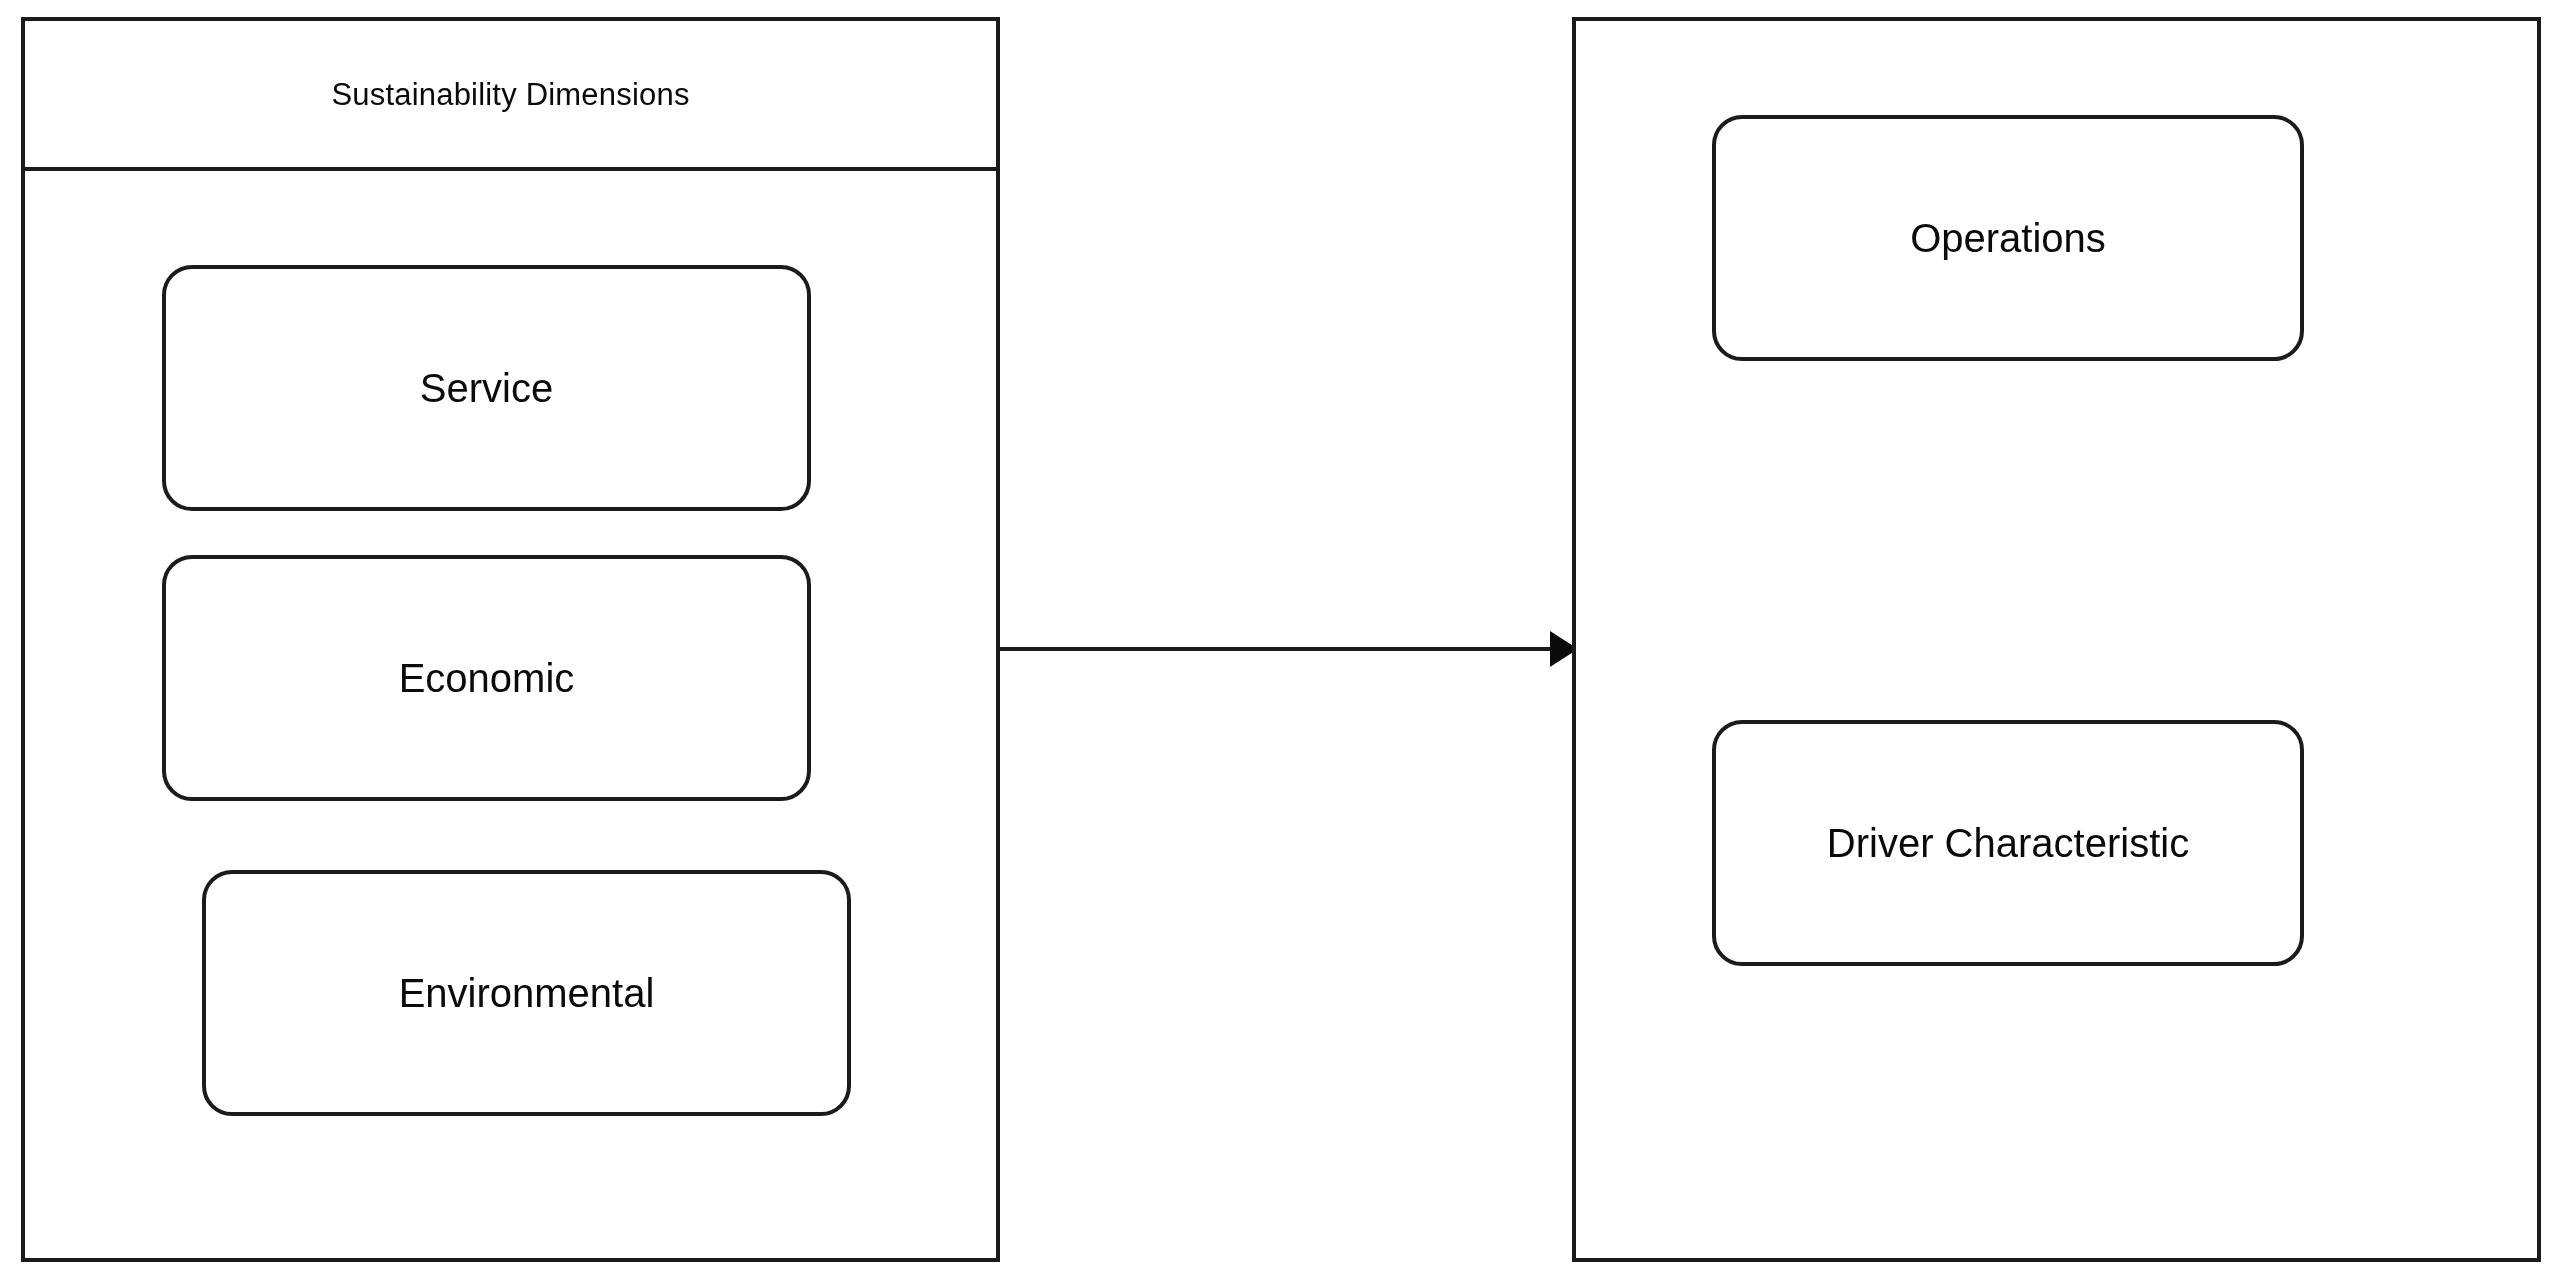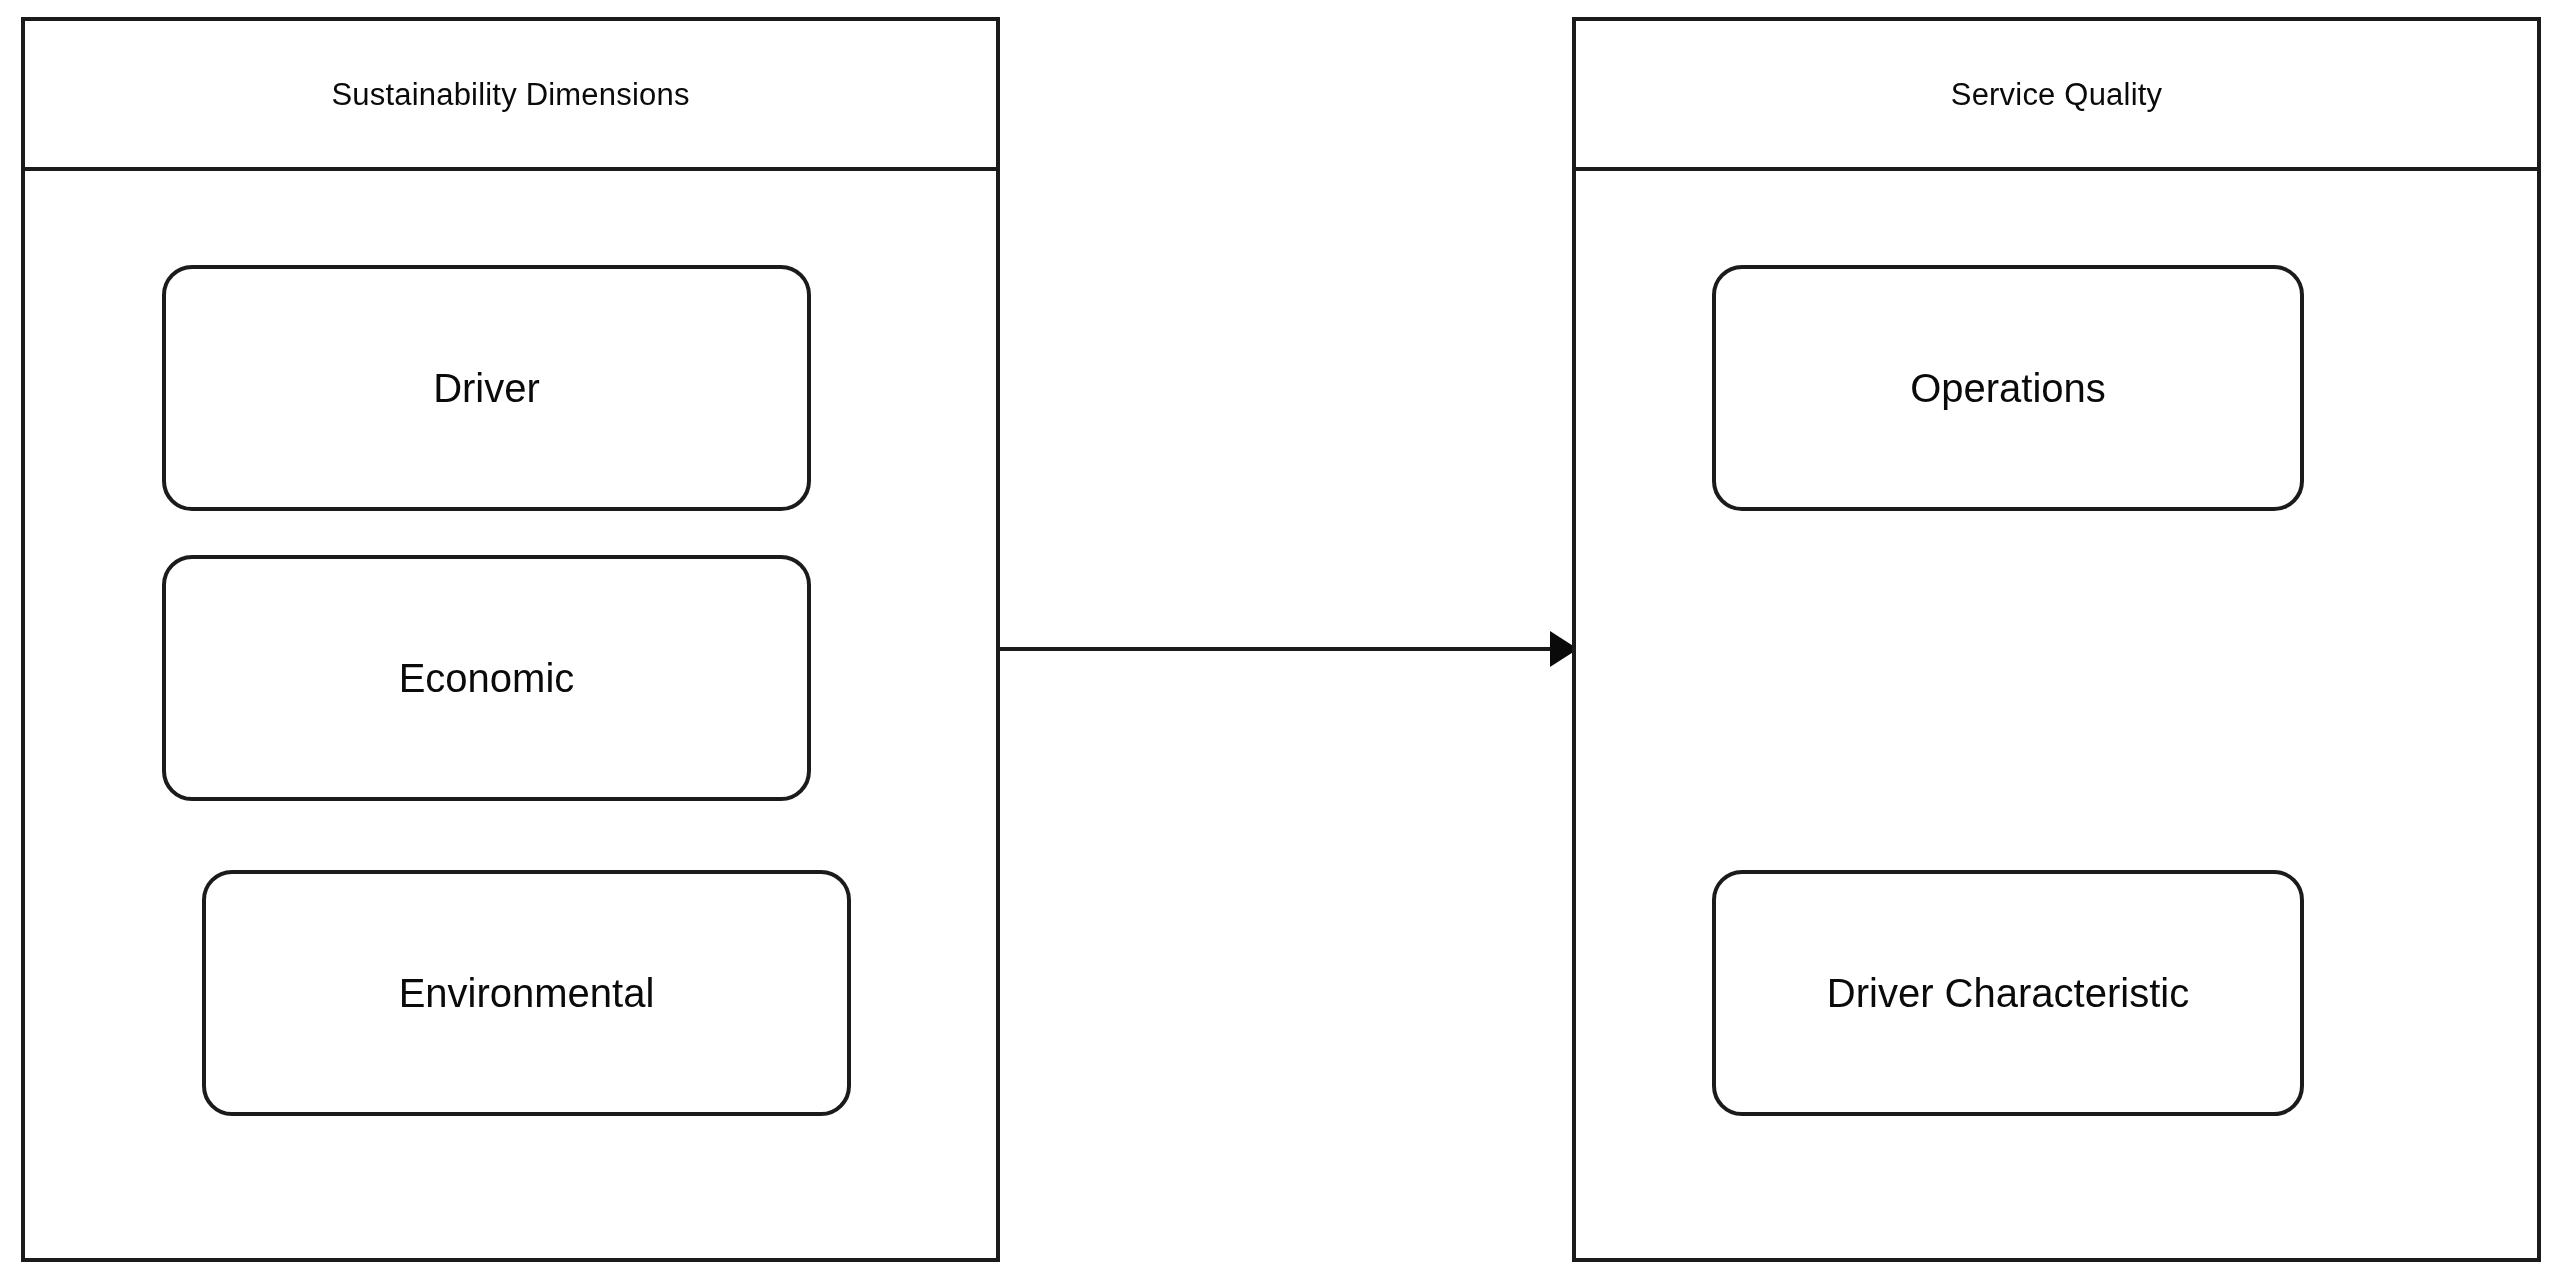--- a/index.html
+++ b/index.html
@@ -126,44 +126,41 @@
 
   <div class="group-box" id="group-left">
 
     <div class="group-header">
       <span class="group-title">Sustainability Dimensions</span>
     </div>
 
     <div class="group-body">
 
       <div class="node row-0">
-        <span class="node-label">Driver</span>
+        <span class="node-label">Service</span>
       </div>
 
       <div class="node row-1">
         <span class="node-label">Economic</span>
       </div>
 
       <div class="node row-2">
         <span class="node-label">Environmental</span>
       </div>
 
     </div>
   </div>
 
   <svg id="connector" viewBox="0 0 580 70" width="580" height="70">
     <line x1="0" y1="35" x2="556" y2="35" stroke="#1b1b1b" stroke-width="4"></line>
     <polygon points="552,17 580,35 552,53" fill="#0a0a0a"></polygon>
   </svg>
 
   <div class="group-box" id="group-right">
 
-    <div class="group-header">
-      <span class="group-title">Service Quality</span>
-    </div>
 
     <div class="group-body">
 
       <div class="node row-0">
         <span class="node-label">Operations</span>
       </div>
 
 
       <div class="node row-2">
         <span class="node-label">Driver Characteristic</span>

